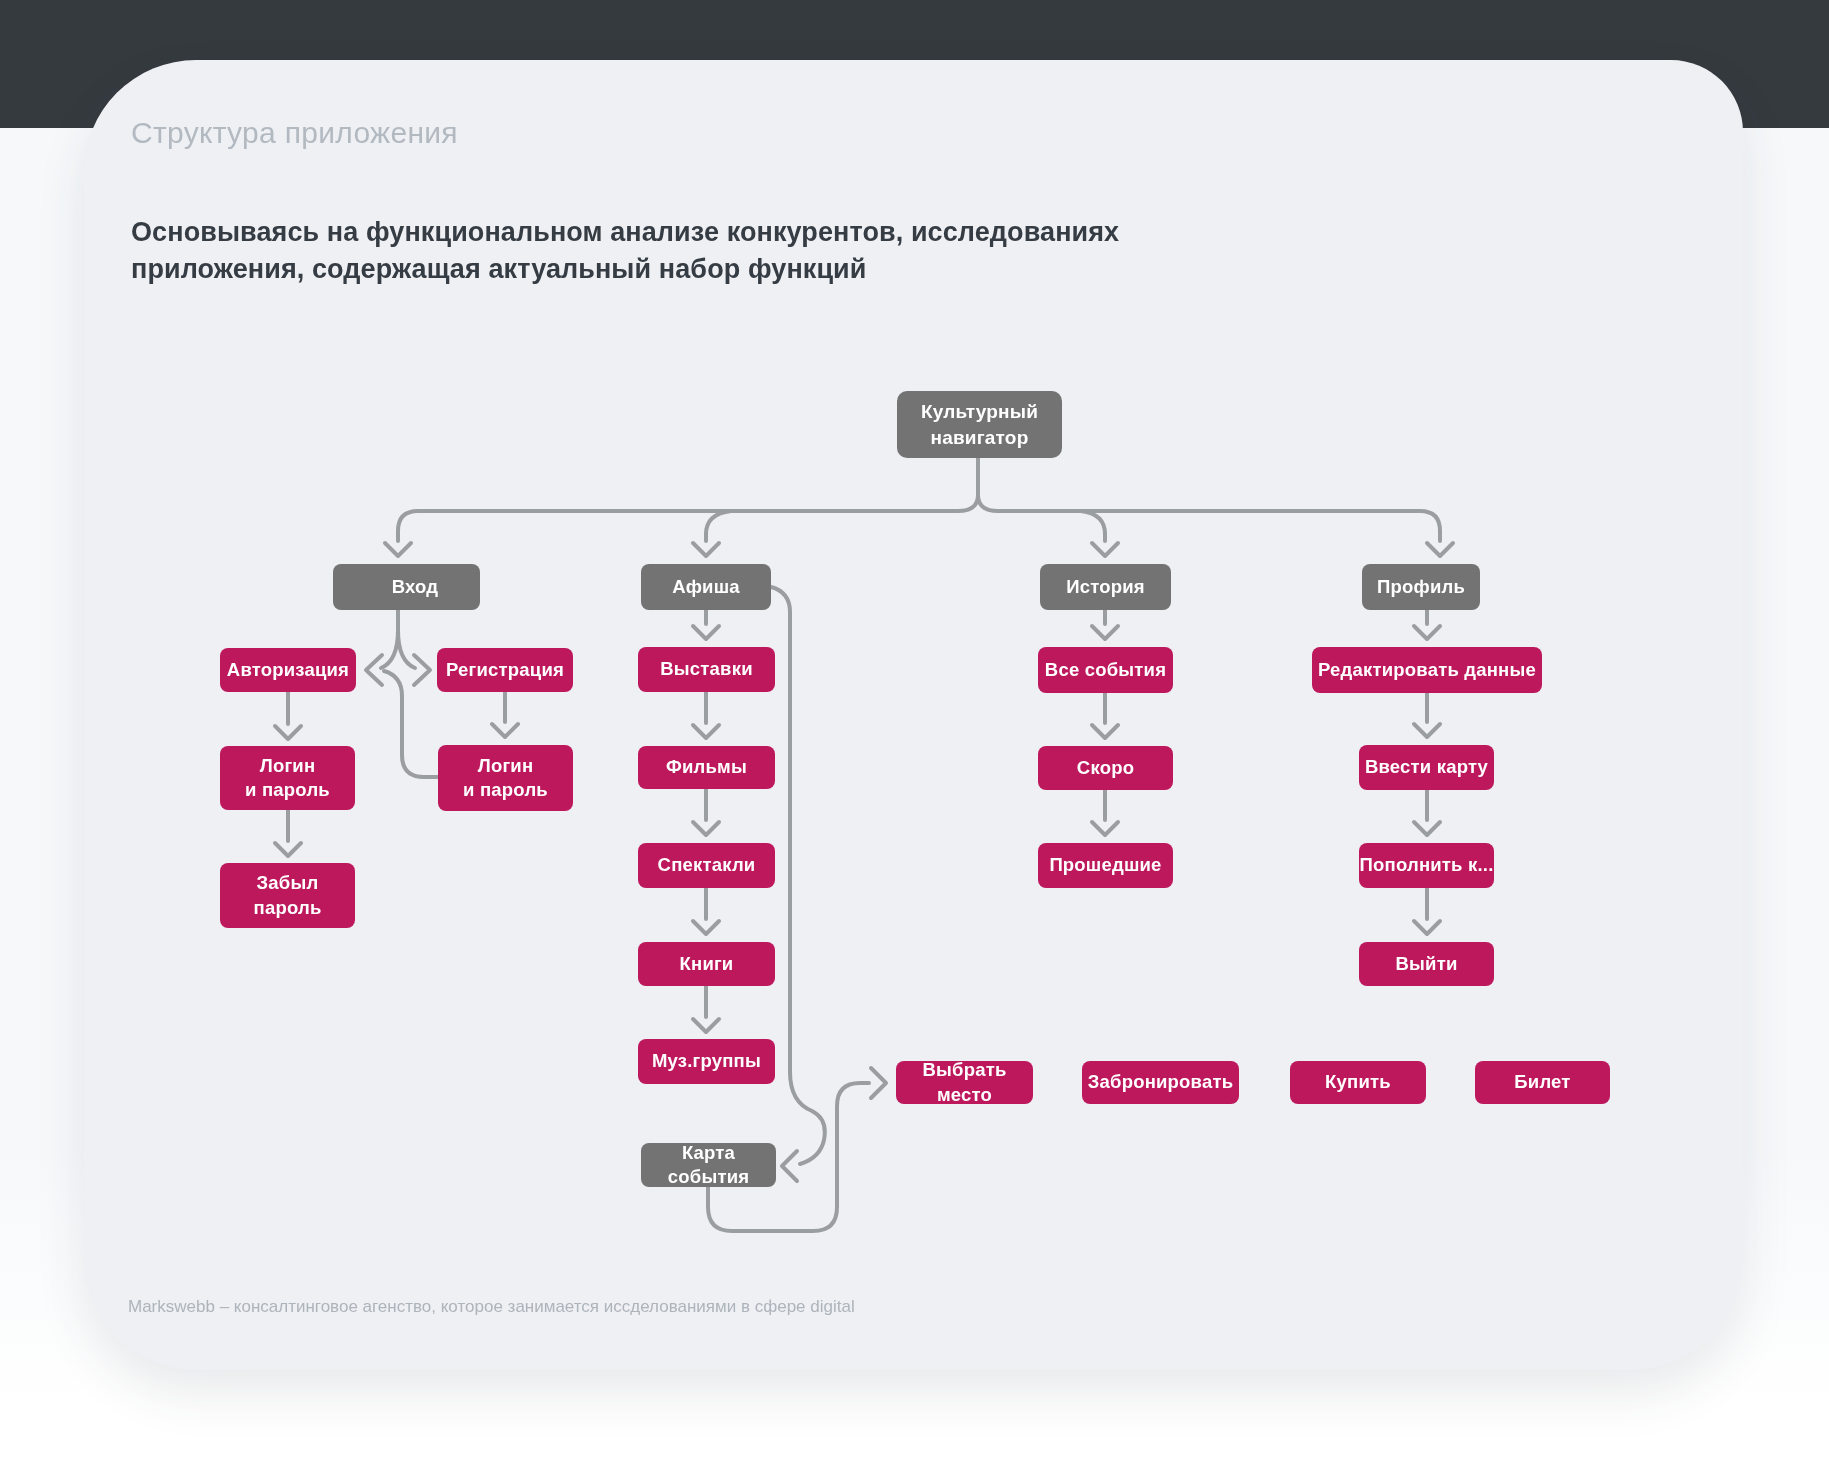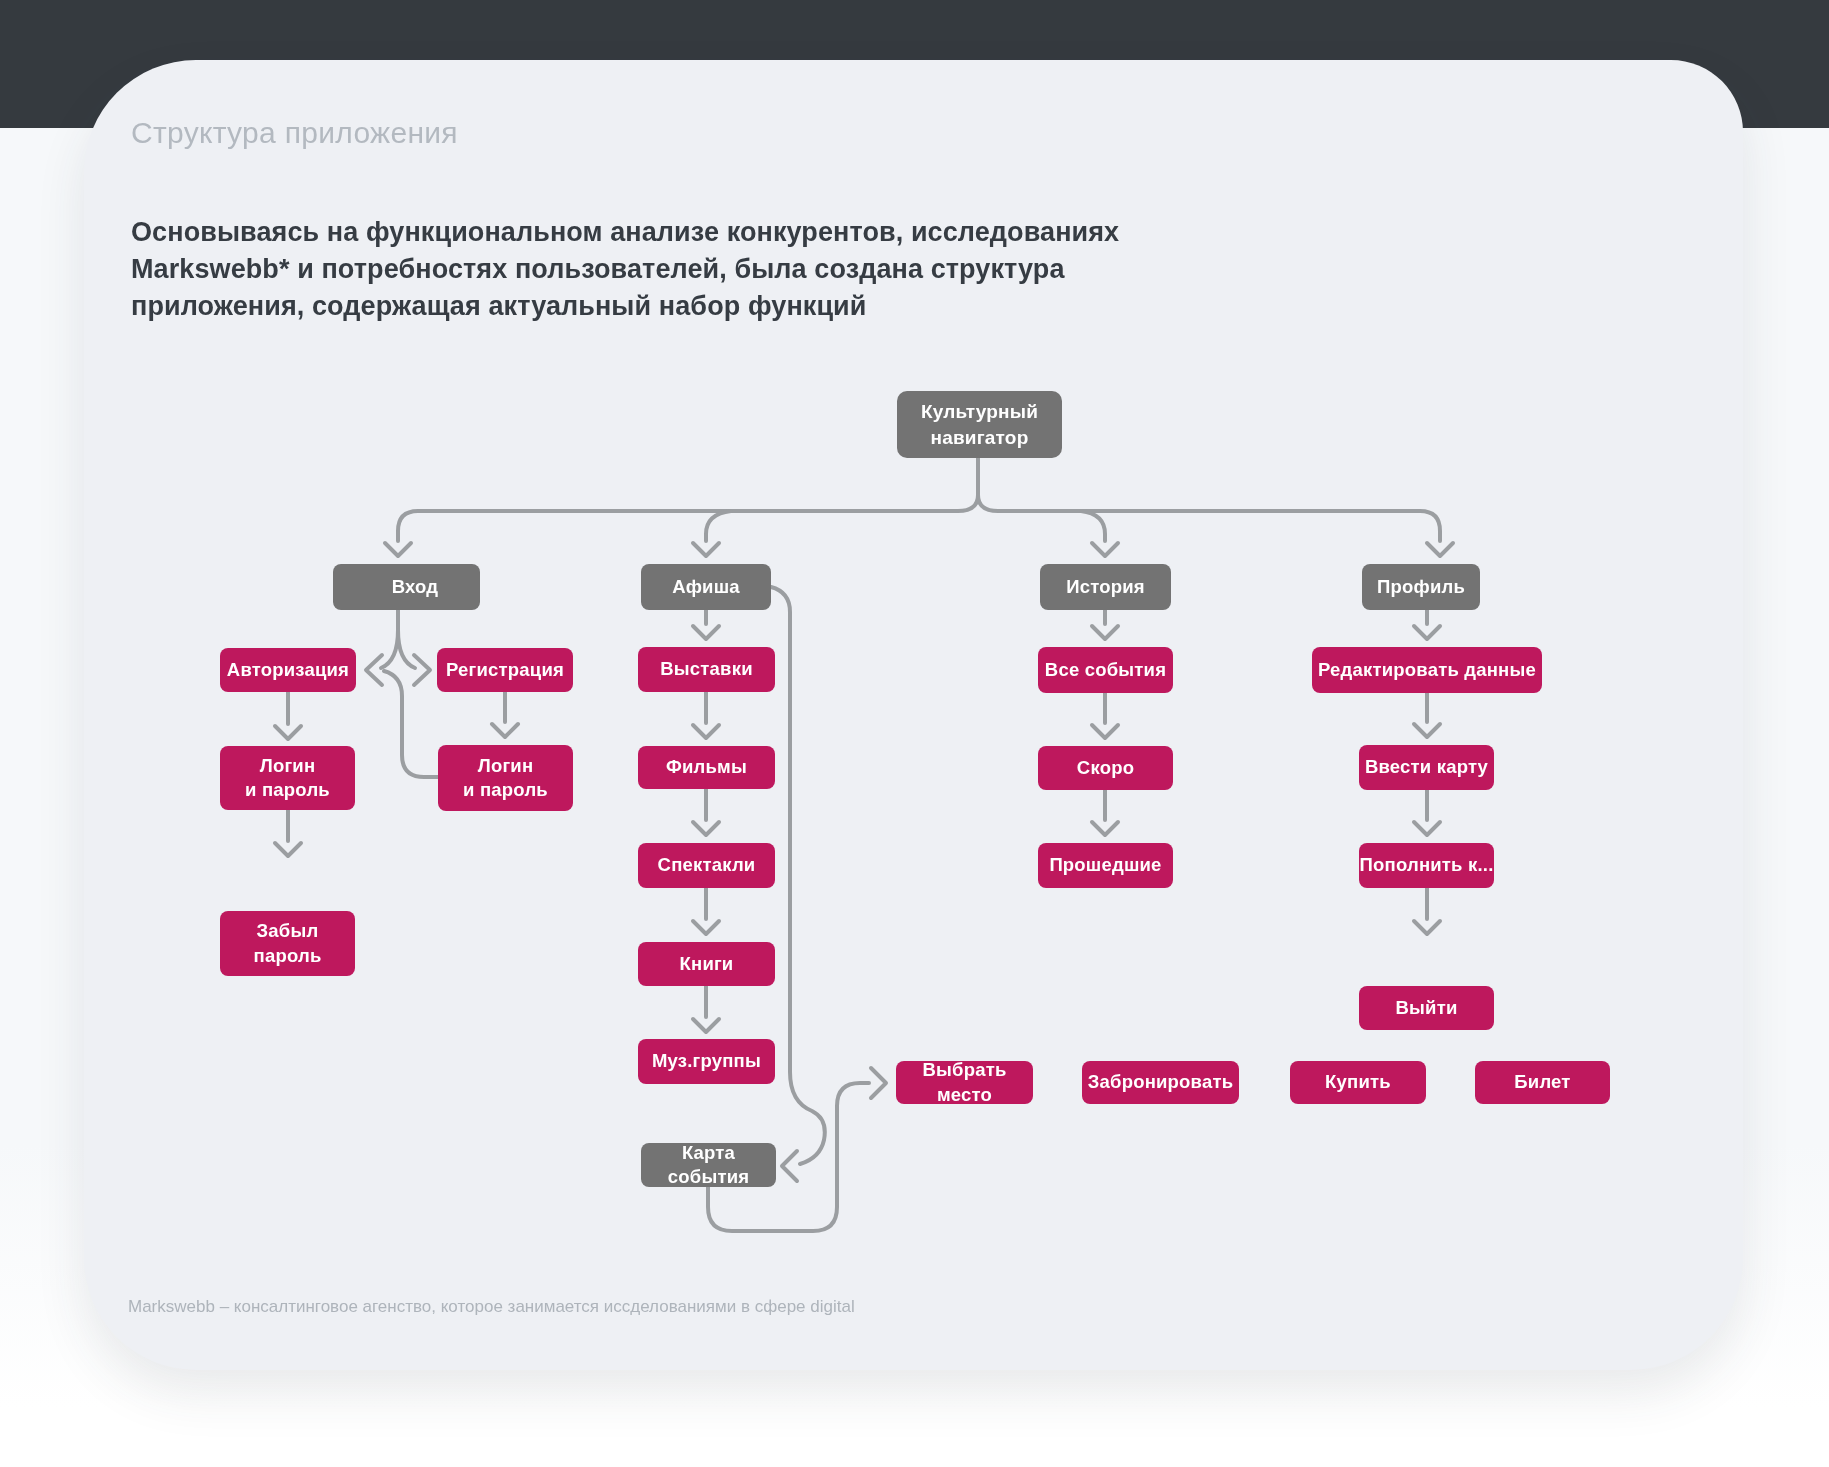--- a/index.html
+++ b/index.html
@@ -50,21 +50,20 @@
 <body>
 
 <div class="topbar"></div>
 
 <div class="card"></div>
 
 <div class="page-title">Структура приложения</div>
 
 <div class="intro">
   <div>Основываясь на функциональном анализе конкурентов, исследованиях</div>
-  <div>Markswebb* и потребностях пользователей, была создана структура</div>
   <div>приложения, содержащая актуальный набор функций</div>
 </div>
 
 <div class="diagram">
   <svg class="connectors" width="1829" height="1467" viewBox="0 0 1829 1467">
 
     <path d="M978,458 L978,495"></path>
     <path d="M978,495 Q978,511 958,511 L418,511 Q398,511 398,531 L398,541"></path>
     <path d="M978,495 Q978,511 998,511 L1420,511 Q1440,511 1440,531 L1440,541"></path>
     <path d="M731,511 Q706,514 706,534 L706,541"></path>
@@ -127,36 +126,36 @@
       <div class="node dark root" style="left: 897px; top: 391px; width: 165px; height: 67px;">Культурный
 навигатор</div>
       <div class="node dark" style="left: 333px; top: 564px; width: 130px; height: 46px; padding-left: 17px;">Вход</div>
       <div class="node dark" style="left: 641px; top: 564px; width: 130px; height: 46px;">Афиша</div>
       <div class="node dark" style="left: 1040px; top: 564px; width: 131px; height: 46px;">История</div>
       <div class="node dark" style="left: 1362px; top: 564px; width: 118px; height: 46px;">Профиль</div>
       <div class="node light" style="left: 220px; top: 648px; width: 136px; height: 44px;">Авторизация</div>
       <div class="node light" style="left: 437px; top: 648px; width: 136px; height: 44px;">Регистрация</div>
       <div class="node light" style="left: 220px; top: 746px; width: 135px; height: 64px;">Логин
 и пароль</div>
-      <div class="node light" style="left: 220px; top: 863px; width: 135px; height: 65px; margin-top: 48px;">Забыл пароль</div>
+      <div class="node light" style="left: 220px; top: 863px; width: 135px; height: 65px;">Забыл пароль</div>
       <div class="node light" style="left: 438px; top: 745px; width: 135px; height: 66px;">Логин
 и пароль</div>
       <div class="node light" style="left: 638px; top: 647px; width: 137px; height: 45px;">Выставки</div>
       <div class="node light" style="left: 638px; top: 746px; width: 137px; height: 43px;">Фильмы</div>
       <div class="node light" style="left: 638px; top: 843px; width: 137px; height: 45px;">Спектакли</div>
       <div class="node light" style="left: 638px; top: 942px; width: 137px; height: 44px;">Книги</div>
       <div class="node light" style="left: 638px; top: 1039px; width: 137px; height: 45px;">Муз.группы</div>
       <div class="node dark" style="left: 641px; top: 1143px; width: 135px; height: 44px;">Карта события</div>
       <div class="node light" style="left: 1038px; top: 647px; width: 135px; height: 46px;">Все события</div>
       <div class="node light" style="left: 1038px; top: 746px; width: 135px; height: 44px;">Скоро</div>
       <div class="node light" style="left: 1038px; top: 843px; width: 135px; height: 45px;">Прошедшие</div>
       <div class="node light" style="left: 1312px; top: 647px; width: 230px; height: 46px;">Редактировать данные</div>
       <div class="node light" style="left: 1359px; top: 745px; width: 135px; height: 45px;">Ввести карту</div>
       <div class="node light" style="left: 1359px; top: 843px; width: 135px; height: 45px;">Пополнить к...</div>
-      <div class="node light" style="left: 1359px; top: 942px; width: 135px; height: 44px; margin-top: 44px;">Выйти</div>
+      <div class="node light" style="left: 1359px; top: 942px; width: 135px; height: 44px;">Выйти</div>
       <div class="node light" style="left: 896px; top: 1061px; width: 137px; height: 43px;">Выбрать место</div>
       <div class="node light" style="left: 1082px; top: 1061px; width: 157px; height: 43px;">Забронировать</div>
       <div class="node light" style="left: 1290px; top: 1061px; width: 136px; height: 43px;">Купить</div>
       <div class="node light" style="left: 1475px; top: 1061px; width: 135px; height: 43px;">Билет</div>
     </div>
 </div>
 
 <div class="footnote">Markswebb – консалтинговое агенство, которое занимается иссделованиями в сфере digital</div>
 
 </body></html>

